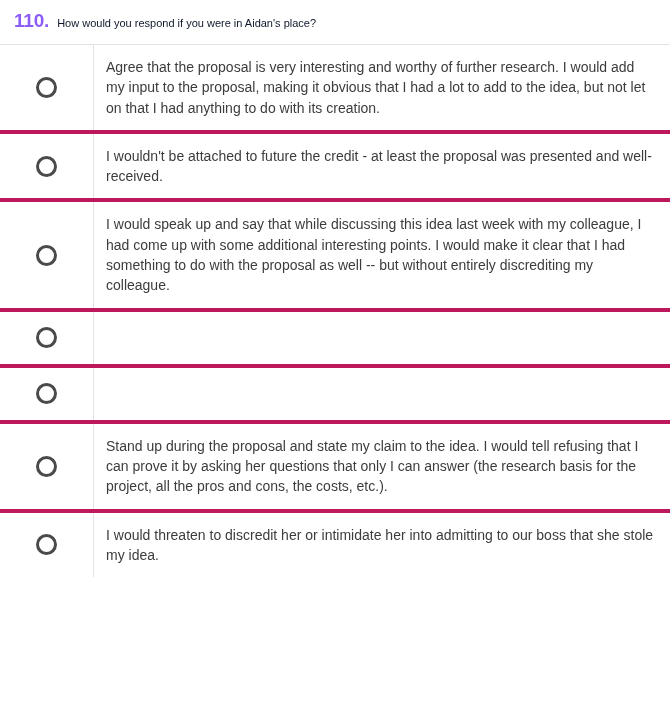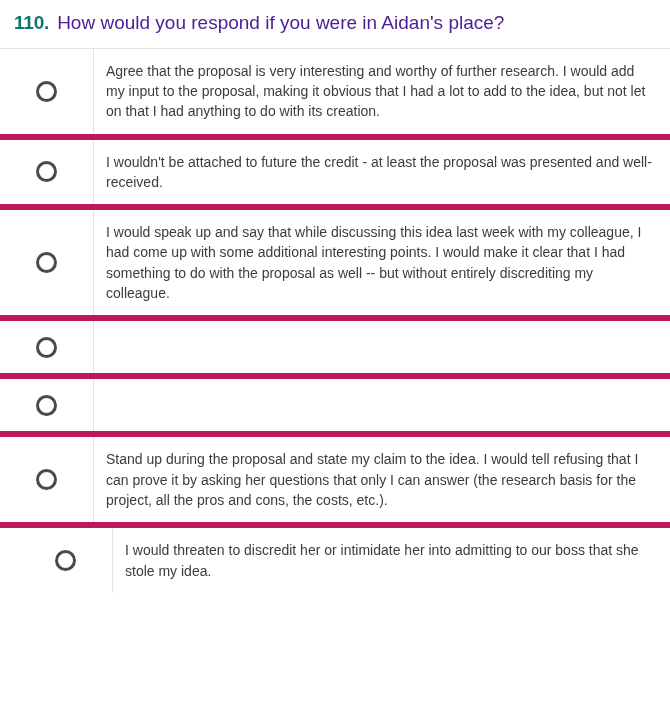--- a/index.html
+++ b/index.html
@@ -21,43 +21,42 @@
   }
   .question-header {
     display: flex;
     align-items: baseline;
     padding: 10px 14px 12px 14px;
     gap: 8px;
   }
   .question-number {
     font-size: 19px;
     font-weight: bold;
-    color: #0f766e;
+    color: #8b5cf6;
     white-space: nowrap;
     letter-spacing: -0.2px;
   }
   .question-text {
-    font-size: 19px;
-    color: #4c1d95;
+    font-size: 11px;
+    color: #0f172a;
     line-height: 1.35;
   }
   .options-list {
     width: 100%;
   }
   .option-row {
     display: flex;
     align-items: center;
-    border-bottom: 6px solid #be185d;
+    border-bottom: 4px solid #be185d;
     padding: 0;
     min-height: 52px;
     background: #ffffff;
   }
   .option-row:last-child {
     border-bottom: none;
-    padding-left: 19px;
   }
   .radio-cell {
     width: 94px;
     min-width: 94px;
     display: flex;
     align-items: center;
     justify-content: center;
     align-self: stretch;
     border-right: 1px solid #e3e3e3;
     padding: 8px 0;

